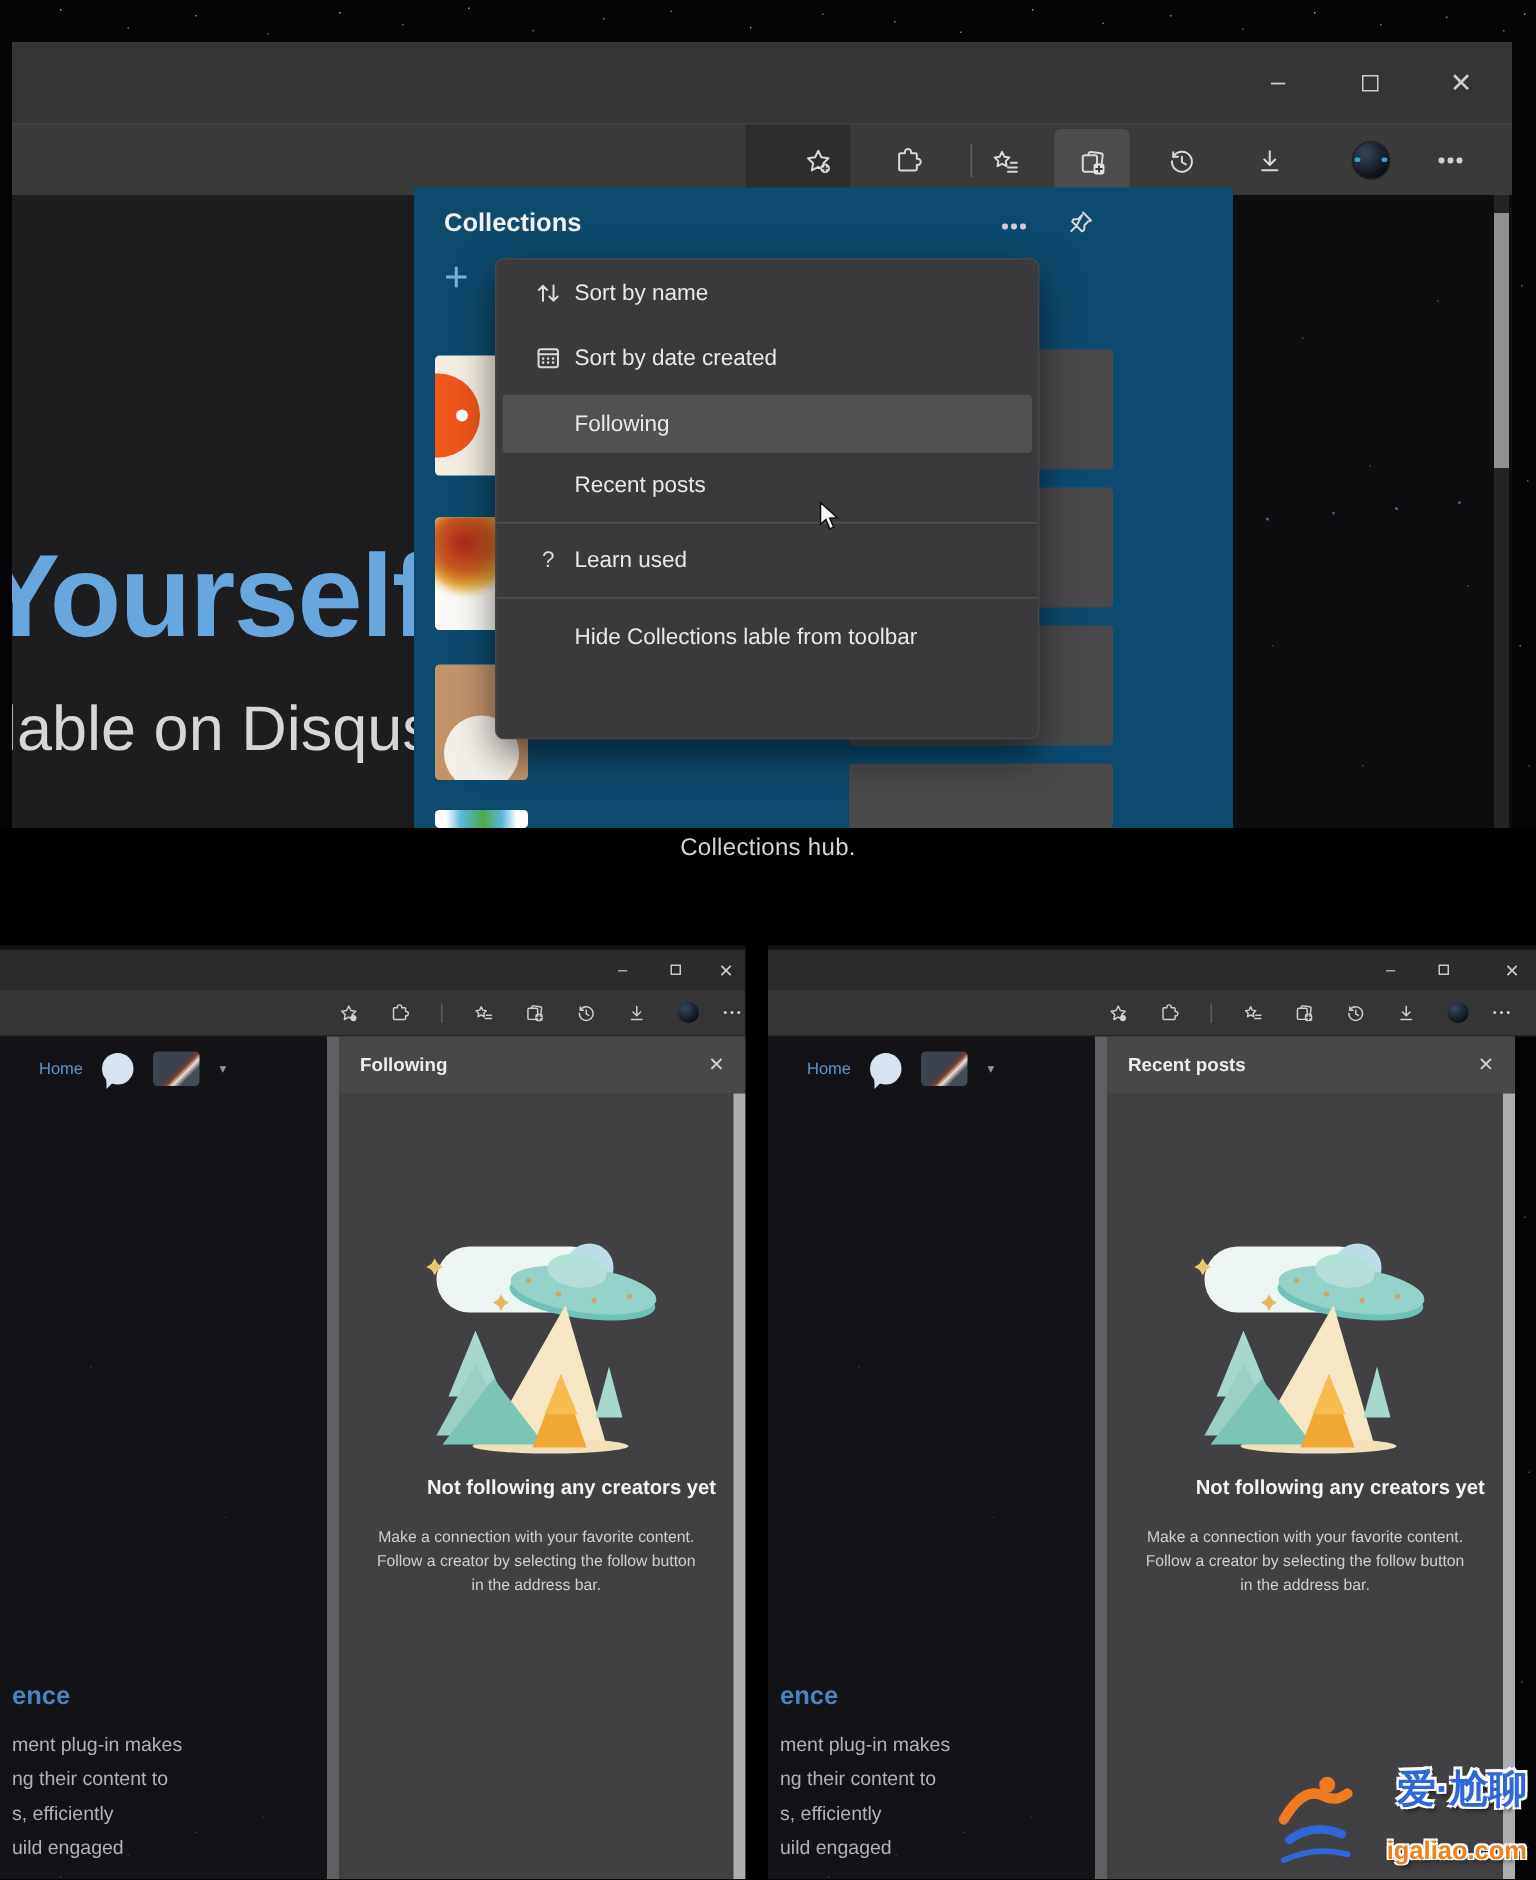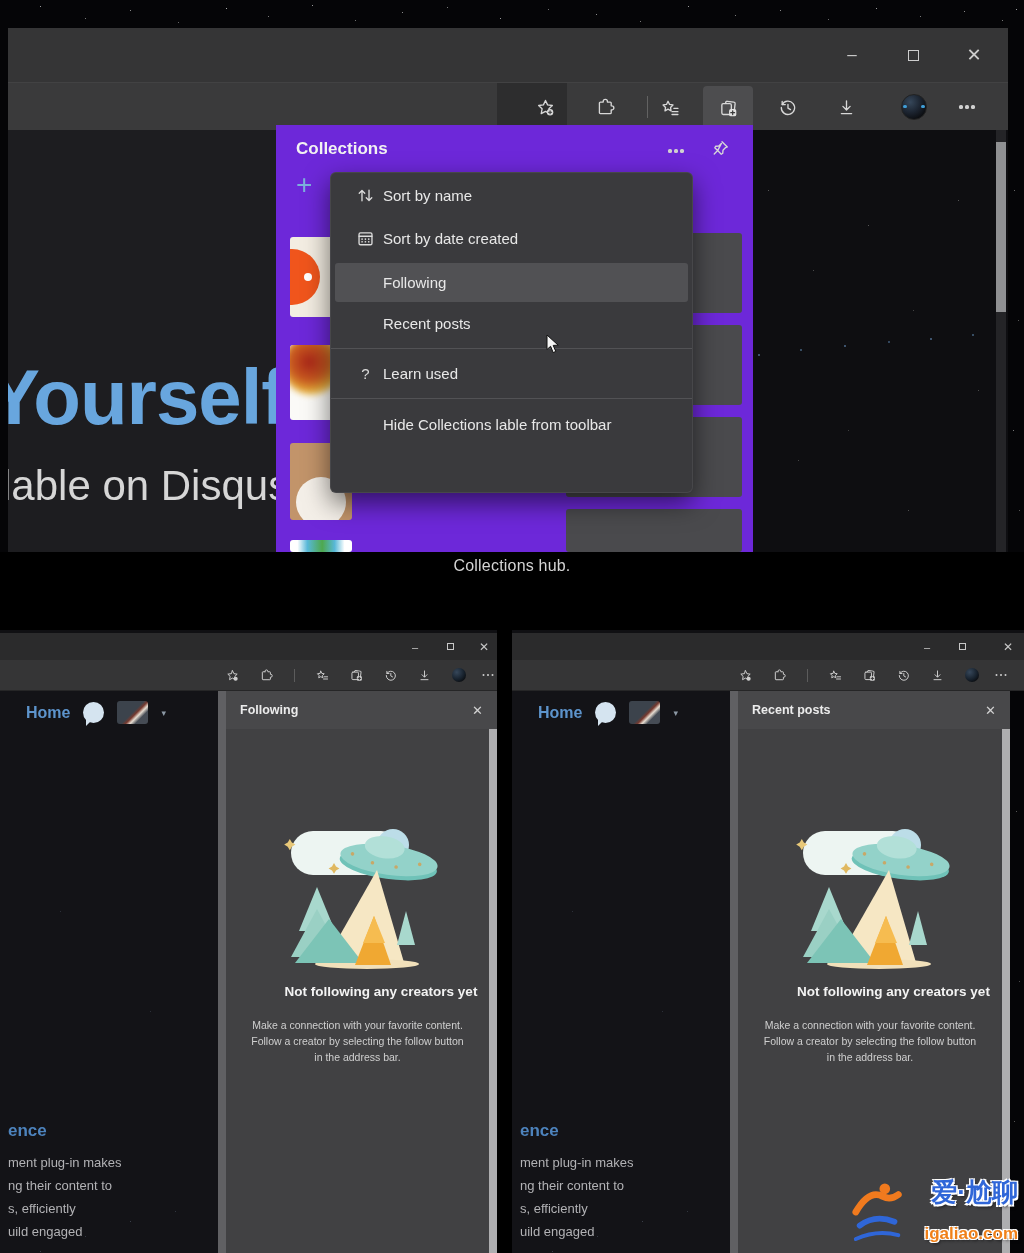--- a/index.html
+++ b/index.html
@@ -40,21 +40,21 @@
   .hero-subline{position:absolute;left:-6px;top:332px;font-size:42px;font-weight:400;color:#d6d6d6;white-space:nowrap;}
   .stars-content{position:absolute;left:0;top:0;width:1px;height:1px;
     box-shadow:760px 60px #555,805px 140px #4a4a4a,860px 95px #555,905px 180px #444,950px 70px #555,
     970px 260px #4a4a4a,790px 330px #444,900px 380px #4e4e4e,840px 300px #3f3f3f;}
   .dustline{position:absolute;left:0;top:0;width:2px;height:2px;border-radius:50%;background:transparent;
     box-shadow:750px 224px #4e6b8d,792px 219px #46637f,836px 215px #4e6b8d,880px 211px #3f5a77,922px 208px #4e6b8d,964px 204px #46637f;}
   .main-scrollbar{position:absolute;left:988px;top:0;width:10px;height:422px;background:#242427;}
   .main-scroll-thumb{position:absolute;left:0;top:12px;width:10px;height:170px;background:#8f9092;}
 
   
-  .panel{position:absolute;left:276px;top:125px;width:477px;height:427px;background:#6d28d9;z-index:5;overflow:hidden;}
+  .panel{position:absolute;left:276px;top:125px;width:546px;height:427px;background:#0c4a6e;z-index:5;overflow:hidden;}
   .panel-title{position:absolute;left:20px;top:14px;font-size:17px;font-weight:700;color:#f2f2f2;}
   .panel-more{position:absolute;left:388px;top:16px;width:24px;height:20px;display:flex;align-items:center;justify-content:center;}
   .panel-pin{position:absolute;left:432px;top:11px;width:24px;height:24px;display:flex;align-items:center;justify-content:center;}
   .panel-add{position:absolute;left:20px;top:46px;font-size:28px;font-weight:300;color:#7cb0dc;line-height:1;}
   .thumb{position:absolute;left:14px;width:62px;border-radius:3px;overflow:hidden;}
   .thumb-orange{top:112px;height:80px;background:#f3ede2;}
   .thumb-orange .orb{position:absolute;left:-26px;top:12px;width:56px;height:56px;border-radius:50%;background:#f0551c;}
   .thumb-orange .orb::after{content:"";position:absolute;right:8px;top:24px;width:8px;height:8px;border-radius:50%;background:#fff;}
   .thumb-paint{top:220px;height:75px;background:#fbfaf7;}
   .thumb-paint .smear{position:absolute;left:-8px;top:-10px;width:60px;height:60px;border-radius:50%;
@@ -93,21 +93,21 @@
     display:flex;align-items:center;justify-content:flex-end;gap:21px;}
   .mini-left .m-toolbar{padding-right:8px;}
   .mini-right .m-toolbar{padding-right:22px;}
   .si{width:13px;height:13px;stroke:#cfcfcf;fill:none;stroke-width:1.5;stroke-linecap:round;stroke-linejoin:round;}
   .m-divider{width:1px;height:13px;background:#5c5c5c;}
   .m-avatar{width:14px;height:14px;border-radius:50%;background:radial-gradient(circle at 34% 30%,#36475a 0%,#16202b 55%,#0b0d10 80%);}
   .m-dots3{width:2.4px;height:2.4px;border-radius:50%;background:#cfcfcf;box-shadow:-4.5px 0 #cfcfcf,4.5px 0 #cfcfcf;}
   .m-content{position:absolute;left:0;top:61px;right:0;bottom:0;display:flex;}
   .m-page{flex:1;background:#131317;position:relative;overflow:hidden;}
   .m-pagehead{position:absolute;left:26px;top:10px;display:flex;align-items:center;gap:13px;}
-  .m-home{font-size:16px;font-weight:700;color:#5d94cc;}
+  .m-home{font-size:11px;font-weight:400;color:#5d94cc;}
   .m-bubble{width:21px;height:21px;border-radius:50%;background:#d5e4f0;position:relative;}
   .m-bubble::after{content:"";position:absolute;left:3px;bottom:-3px;border:4px solid transparent;border-top-color:#d5e4f0;border-left-color:#d5e4f0;}
   .m-thumbimg{width:31px;height:23px;border-radius:3px;background:linear-gradient(135deg,#3c434c 50%,#77392e 58%,#e8ded2 66%,#464c55 76%);}
   .m-caret{font-size:9px;color:#8d99a6;}
   .m-pagestars{position:absolute;left:0;top:0;width:1px;height:1px;
     box-shadow:40px 560px #3a3f49,85px 545px #333842,130px 530px #3a3f49,175px 520px #31363f,60px 220px #2c3039,150px 320px #2c3039;}
   .m-pagetext{position:absolute;left:8px;top:430px;}
   .m-pagehead2{font-size:17px;font-weight:700;color:#4d83bd;}
   .m-pagelines{margin-top:10px;font-size:13px;color:#b2b2b5;line-height:23px;}
   .m-pagescroll{width:8px;background:#606063;}
@@ -119,21 +119,21 @@
   .m-panelclose{font-size:13px;color:#d2d2d2;}
   .m-panelbody{position:absolute;left:0;top:38px;right:0;bottom:0;background:#414143;}
   .m-scroll{position:absolute;right:0;top:0;bottom:0;width:8px;background:#aeaeb0;}
   .illus{position:absolute;left:50%;top:86px;transform:translateX(-50%);}
   .empty-title{position:absolute;left:0;right:8px;top:255px;text-align:center;font-size:13.5px;font-weight:700;color:#f3f3f3;padding-left:47px;}
   .empty-lines{position:absolute;left:0;right:8px;top:288px;text-align:center;font-size:10.5px;color:#cfcfcf;line-height:16px;}
   .m-space{width:14px;background:#050507;position:relative;}
   .m-space .sdots{position:absolute;left:0;top:0;width:1px;height:1px;box-shadow:6px 120px #555,9px 290px #4a4a4a,4px 430px #555,8px 540px #444;}
 
   
-  .watermark{position:absolute;right:2px;bottom:2px;width:172px;height:76px;z-index:40;display:flex;align-items:center;}
+  .watermark{position:absolute;right:2px;bottom:2px;width:172px;height:76px;z-index:40;display:flex;align-items:flex-end;}
   .wm-text{position:absolute;right:4px;top:2px;text-align:right;}
   .wm-cn{font-size:26px;font-weight:700;color:#2f66d8;line-height:30px;
     text-shadow:-1.5px -1.5px 0 #fff,1.5px -1.5px 0 #fff,-1.5px 1.5px 0 #fff,1.5px 1.5px 0 #fff,2px 3px 3px rgba(0,0,0,.6);}
   .wm-site{font-size:17px;font-weight:700;color:#f08018;line-height:20px;
     text-shadow:-1.2px -1.2px 0 #fff,1.2px -1.2px 0 #fff,-1.2px 1.2px 0 #fff,1.2px 1.2px 0 #fff,2px 2px 3px rgba(0,0,0,.6);margin-top:17px;}
 </style>
 </head>
 <body>
 
 <div class="stage">

